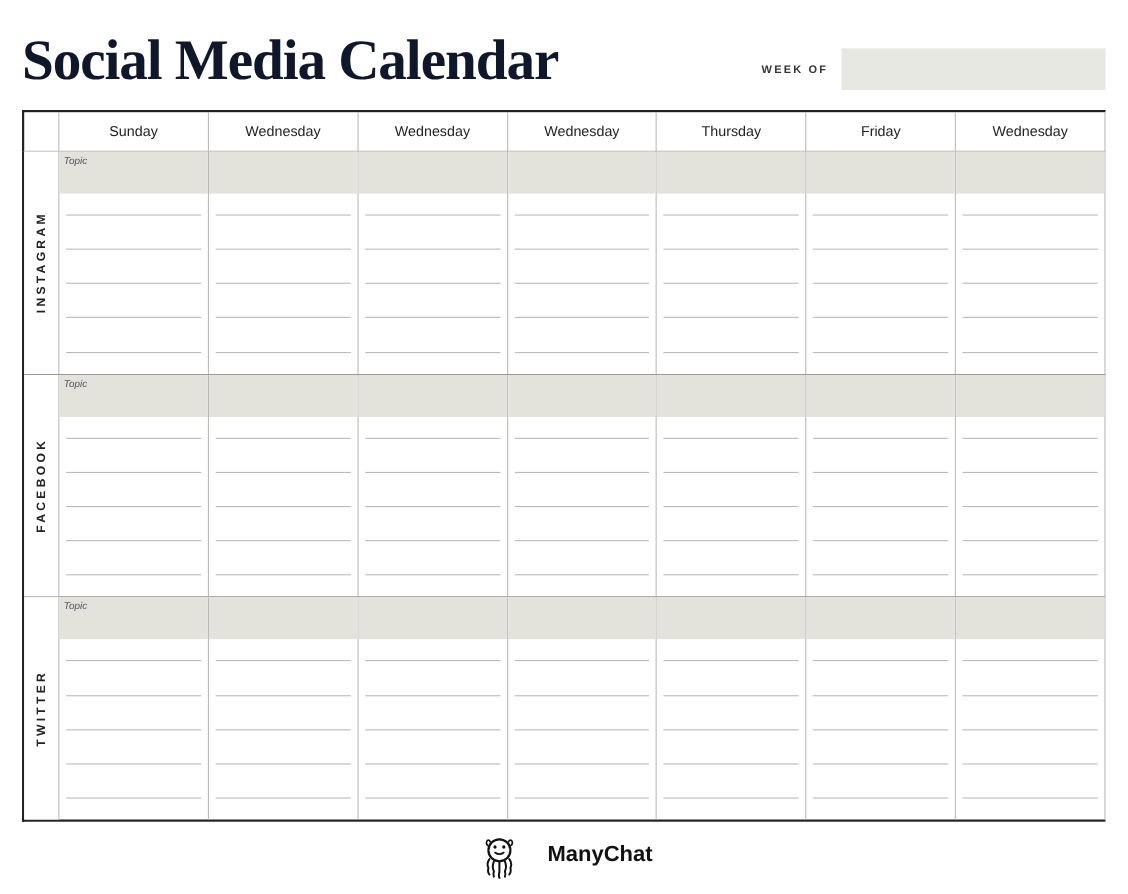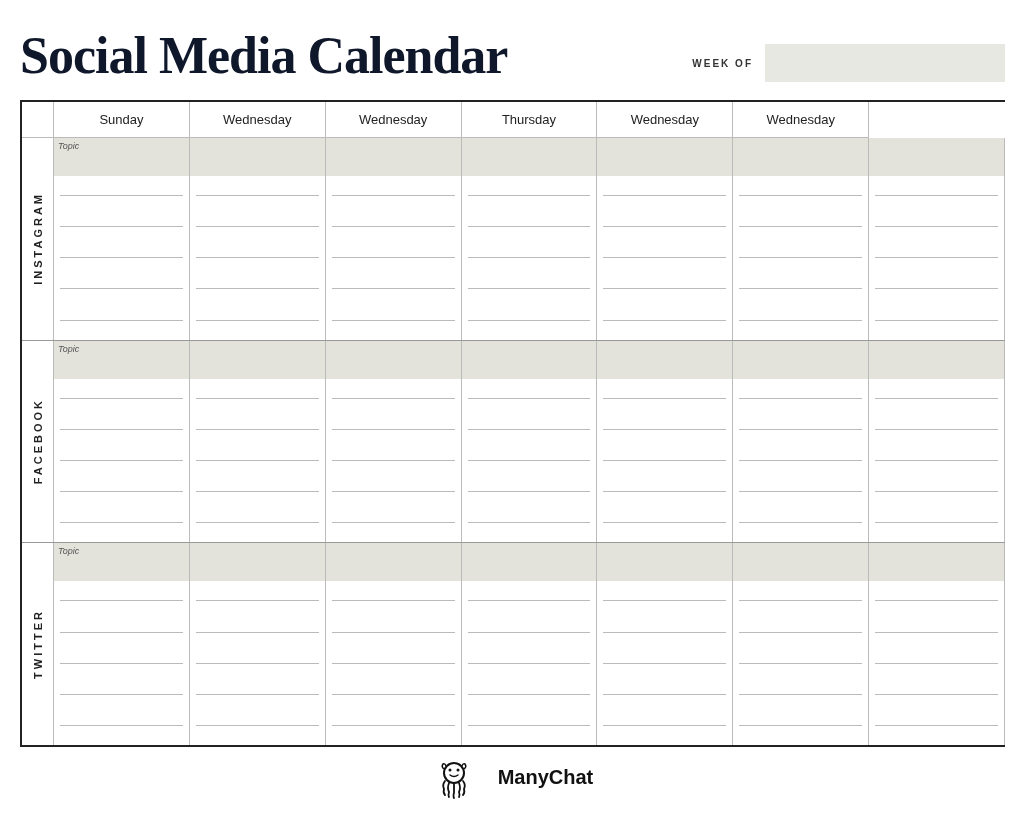--- a/index.html
+++ b/index.html
@@ -191,22 +191,23 @@
     <input class="week-of-input" type="text" style="">
   </div>
 </div>
 
 <div class="calendar-wrapper">
   <div class="day-headers">
     <div class="day-header-spacer"></div>
     <div class="day-header">Sunday</div>
     <div class="day-header">Wednesday</div>
     <div class="day-header">Wednesday</div>
+    <div class="day-header">Wednesday</div>
     <div class="day-header">Thursday</div>
-    <div class="day-header">Wednesday</div>
+    <div class="day-header">Friday</div>
     <div class="day-header">Wednesday</div>
   </div>
 
   <div class="calendar-body">
 
     <div class="platform-row">
       <div class="platform-label-cell">
         <span class="platform-label">INSTAGRAM</span>
       </div>
       <div class="day-cell">

